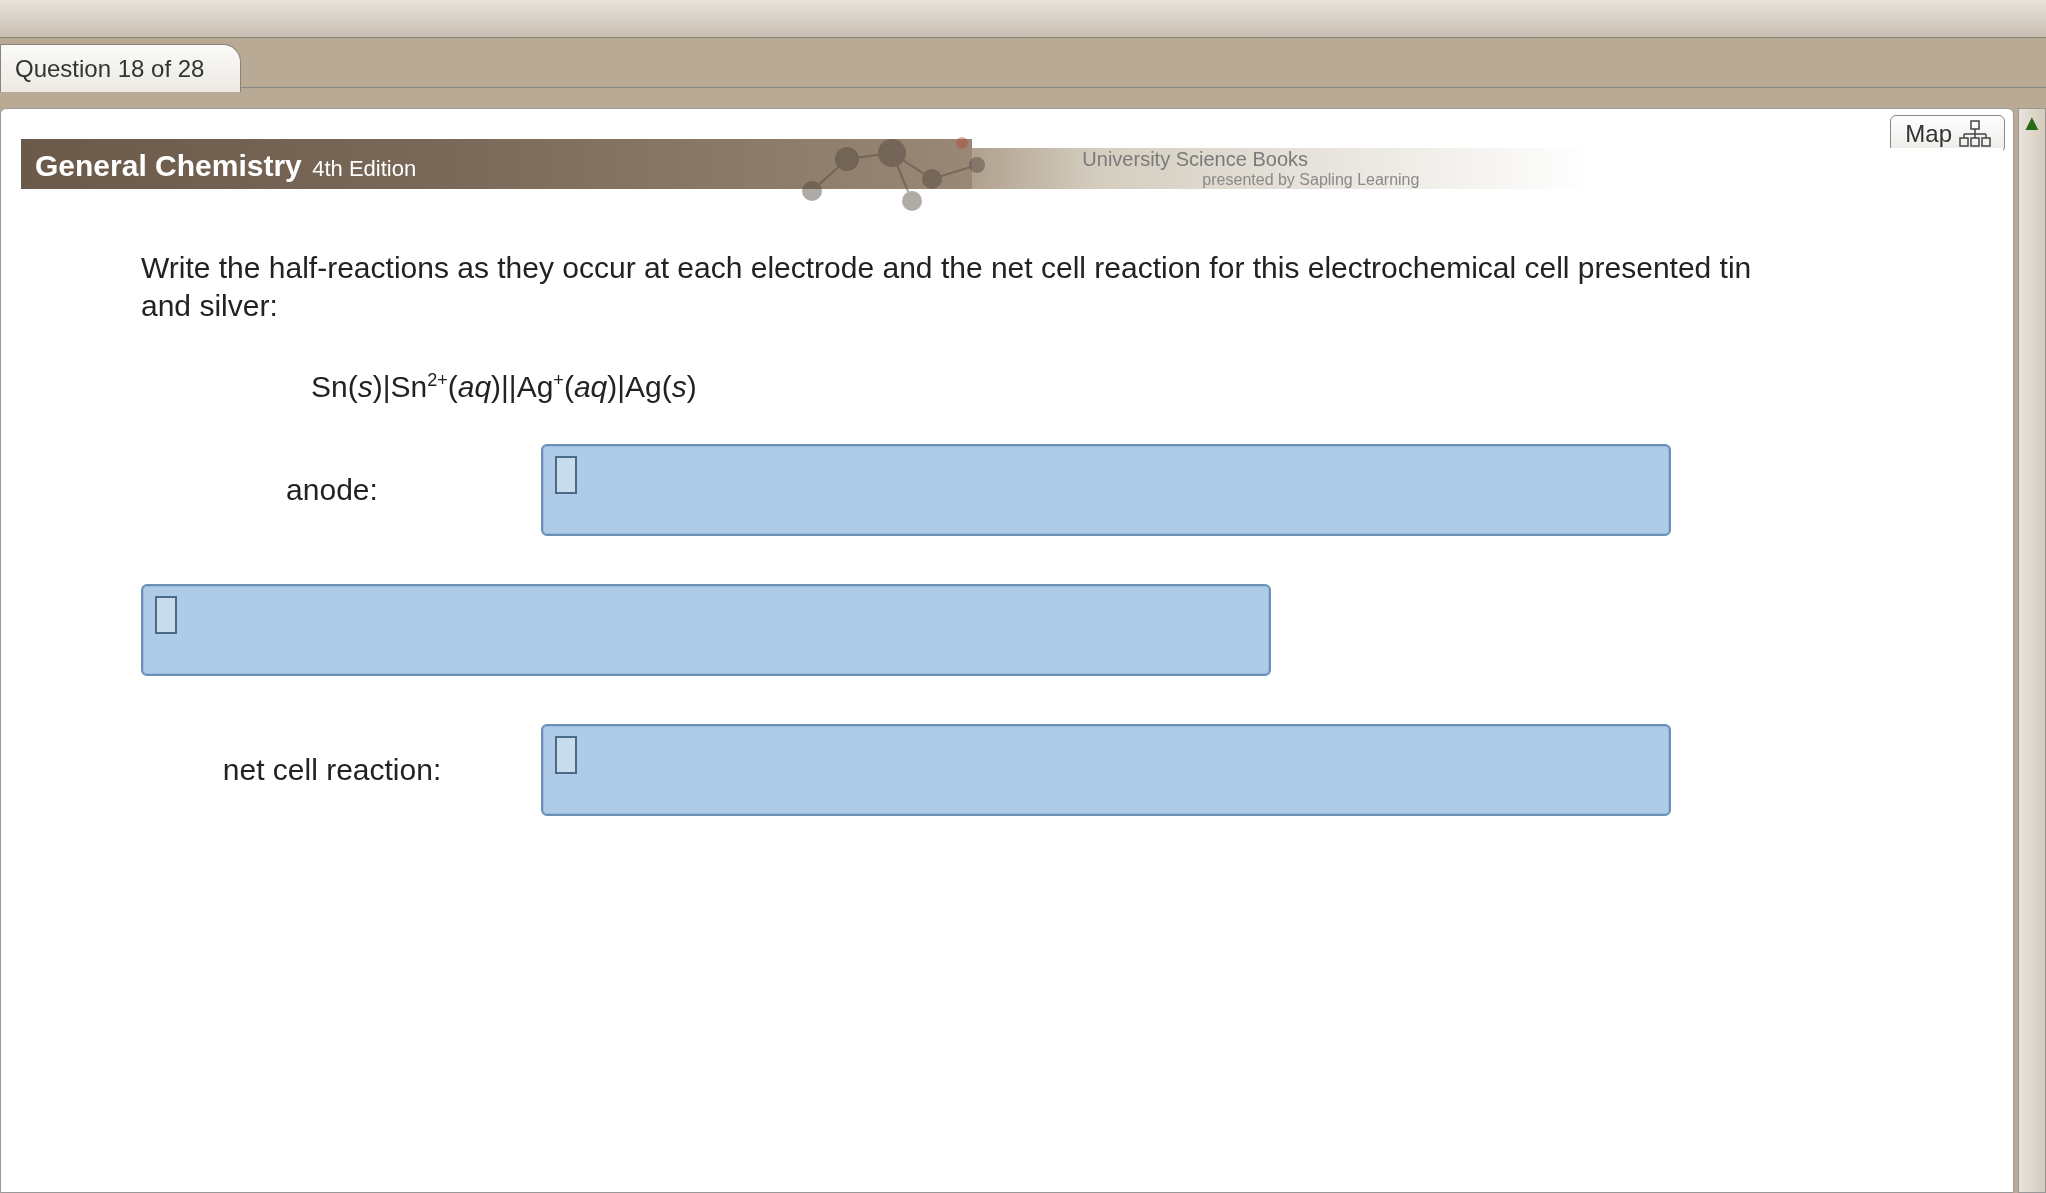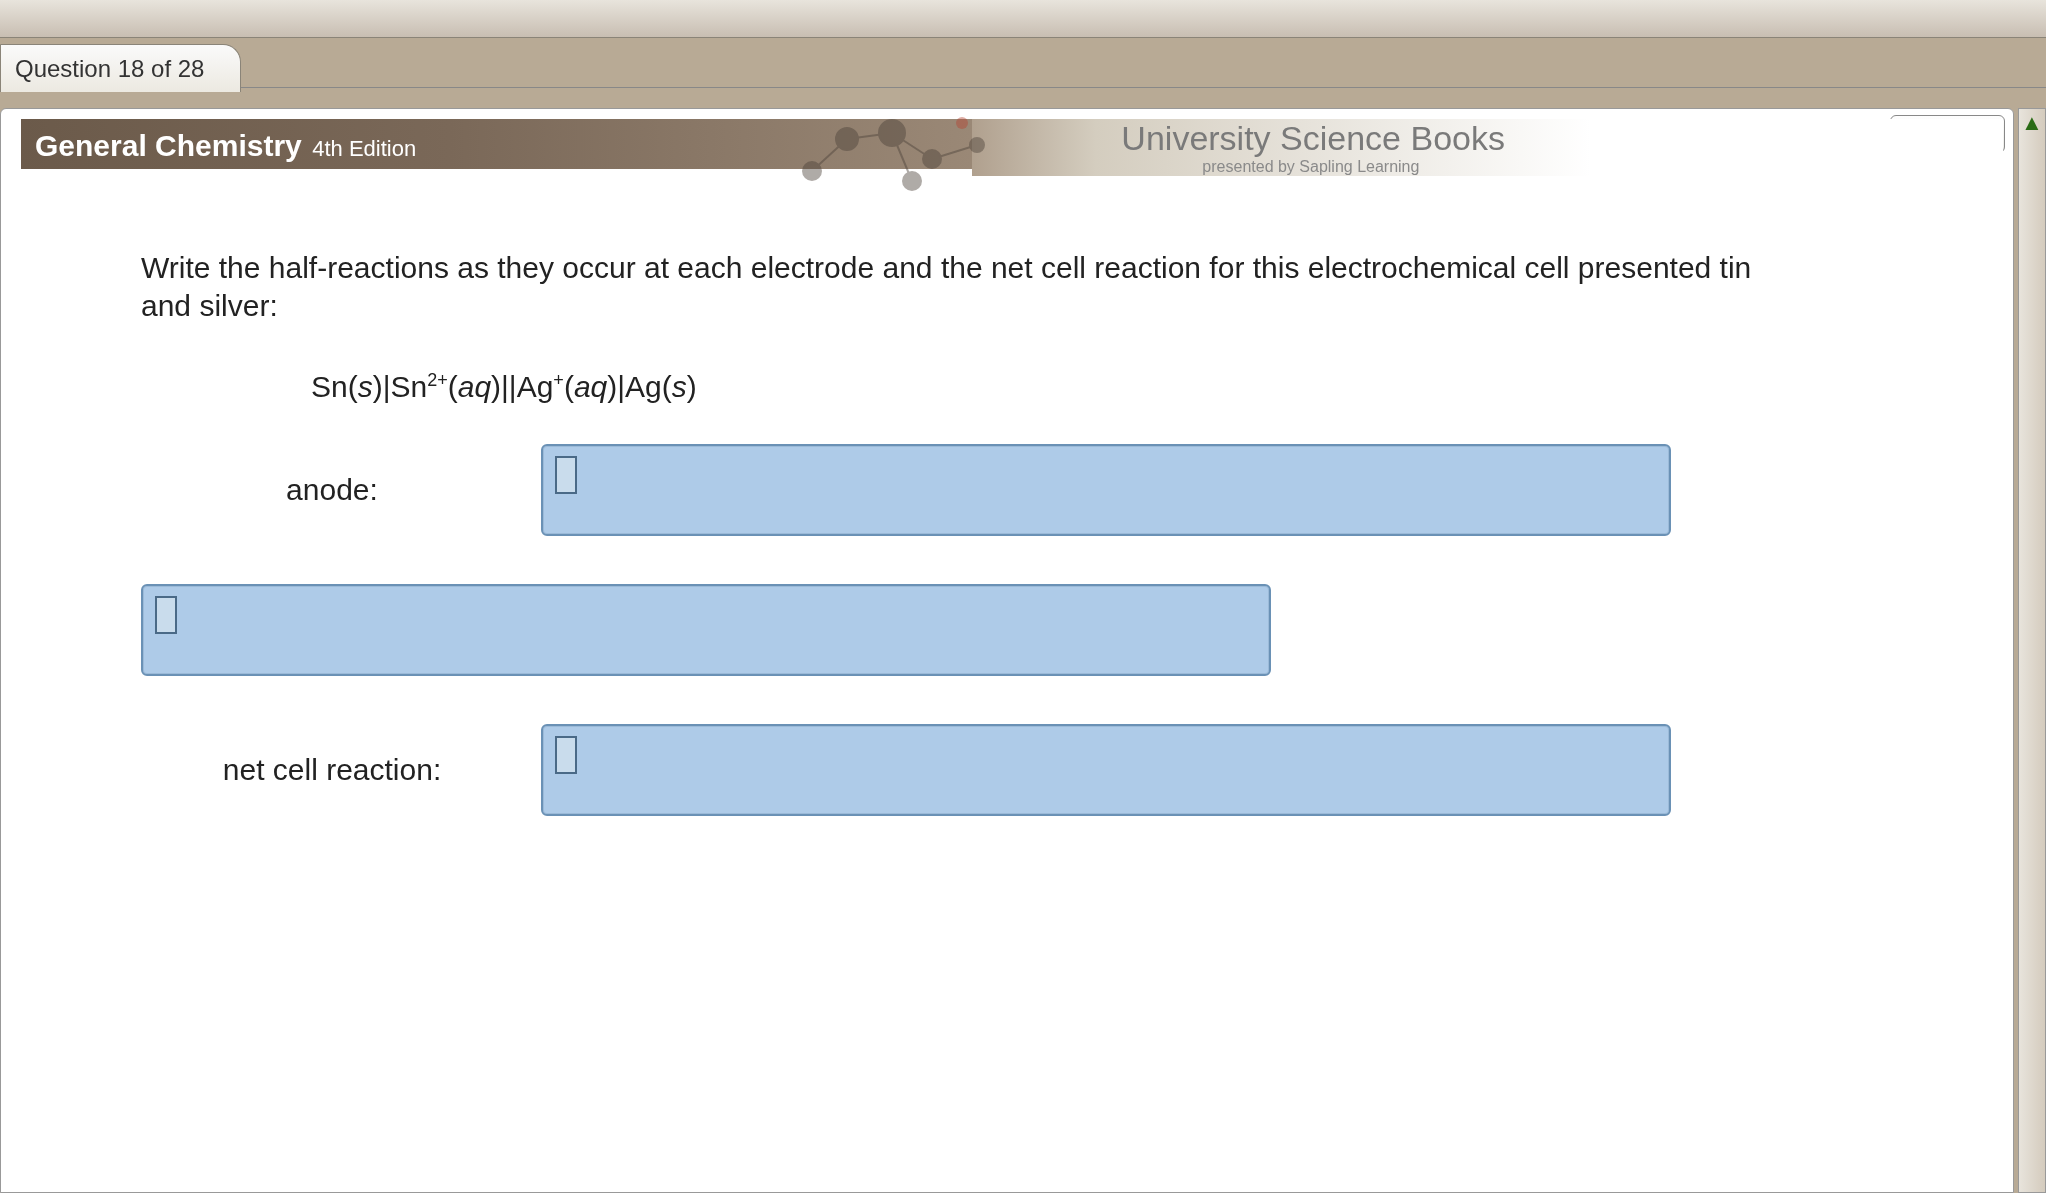--- a/index.html
+++ b/index.html
@@ -62,21 +62,21 @@
       position: absolute;
       top: 0; left:0; right:0;
       height: 28px;
       display:flex; align-items:center; justify-content:center;
       color: #2a6b16;
       font-size: 22px;
     }
     .banner {
       height: 70px;
       display: flex;
-      align-items: flex-start;
+      align-items: flex-end;
       position: relative;
       margin: 10px 10px 0 20px;
     }
     .banner-left {
       background: linear-gradient(to right, #6b5a4a 0%, #7a6858 45%, #9a8876 100%);
       width: 48%;
       color: #fff;
       padding: 10px 20px 6px 14px;
       position: relative;
       display: flex;
@@ -110,23 +110,22 @@
     .banner-right {
       background: linear-gradient(to right, #b0a08e 0%, #d4cdbf 12%, #ffffff 60%);
       flex: 1;
       color: #6b6b6b;
       display: flex;
       flex-direction: column;
       justify-content: center;
       padding-left: 110px;
     }
     .banner-right .pub-main {
-      font-size: 34px;
+      font-size: 20px;
       color: #7a7a7a;
-      margin-left: 39px;
     }
     .banner-right .pub-sub {
       font-size: 16px;
       color: #8a8a8a;
       padding-left: 120px;
     }
     .map-button {
       position: absolute;
       right: 8px;
       top: 6px;

